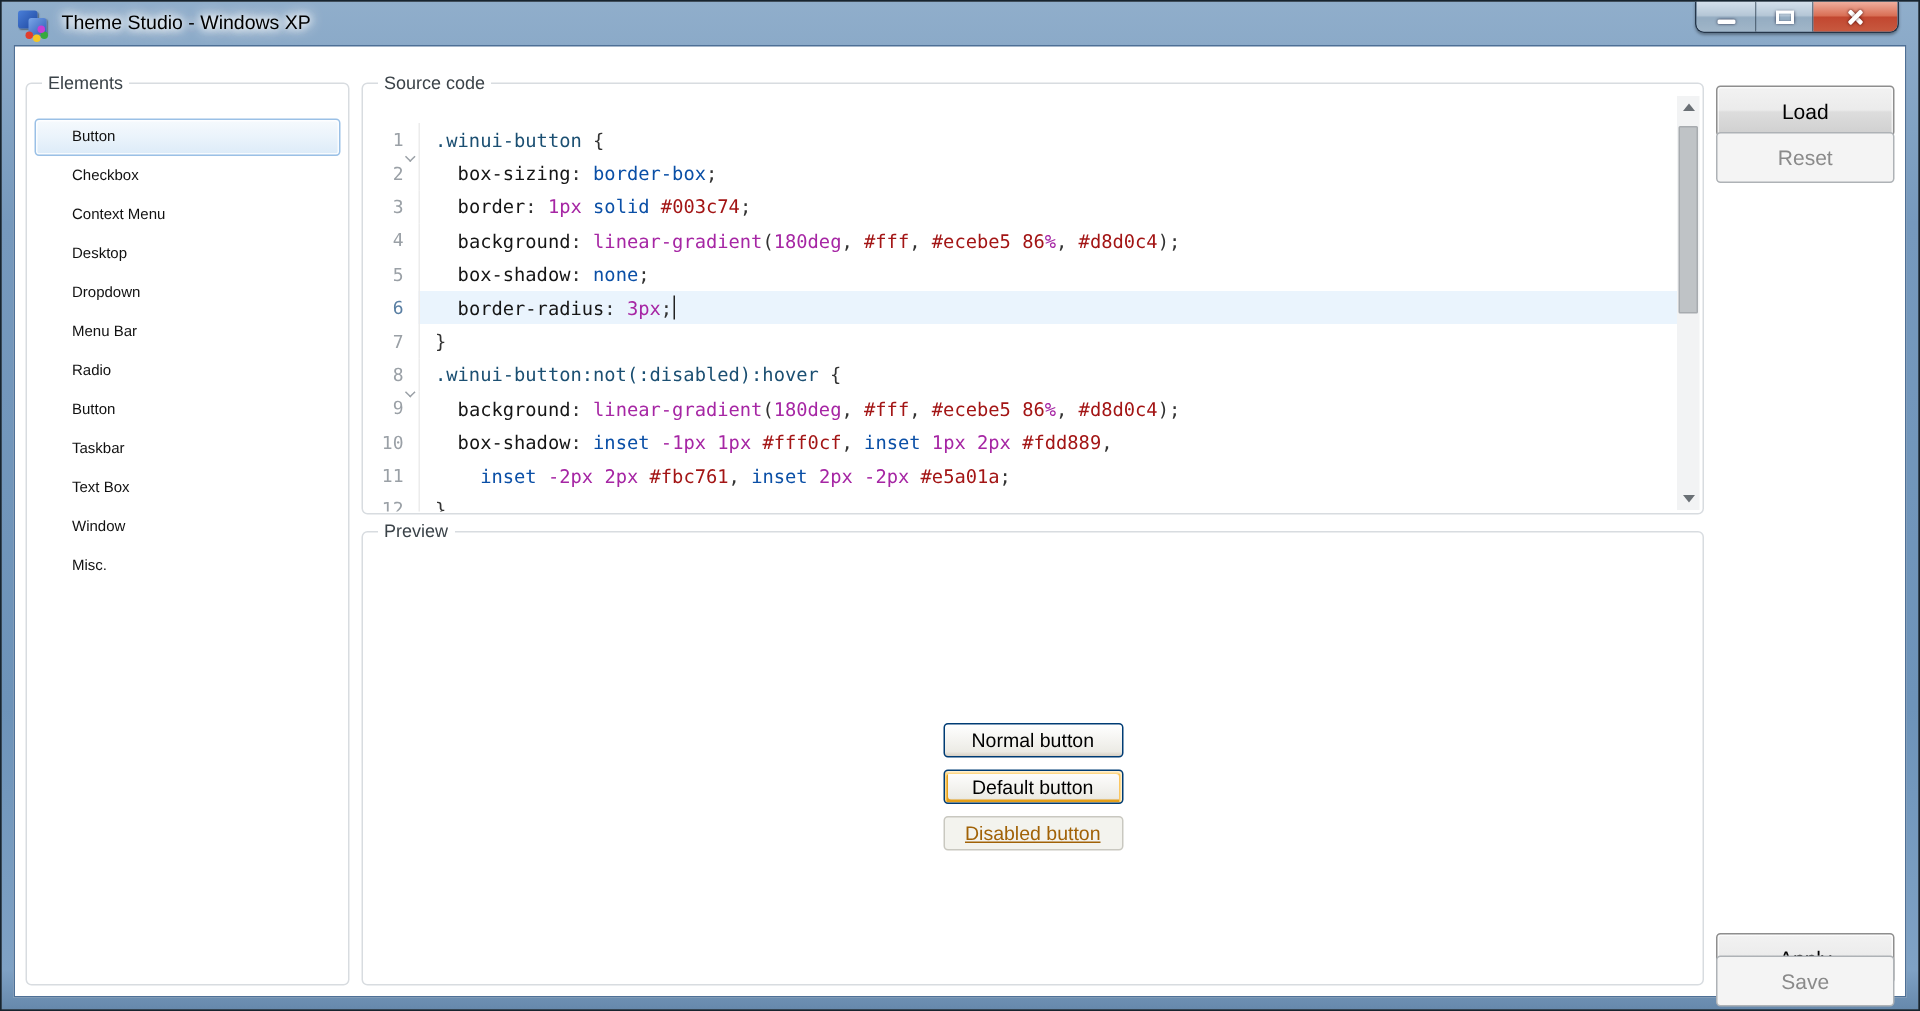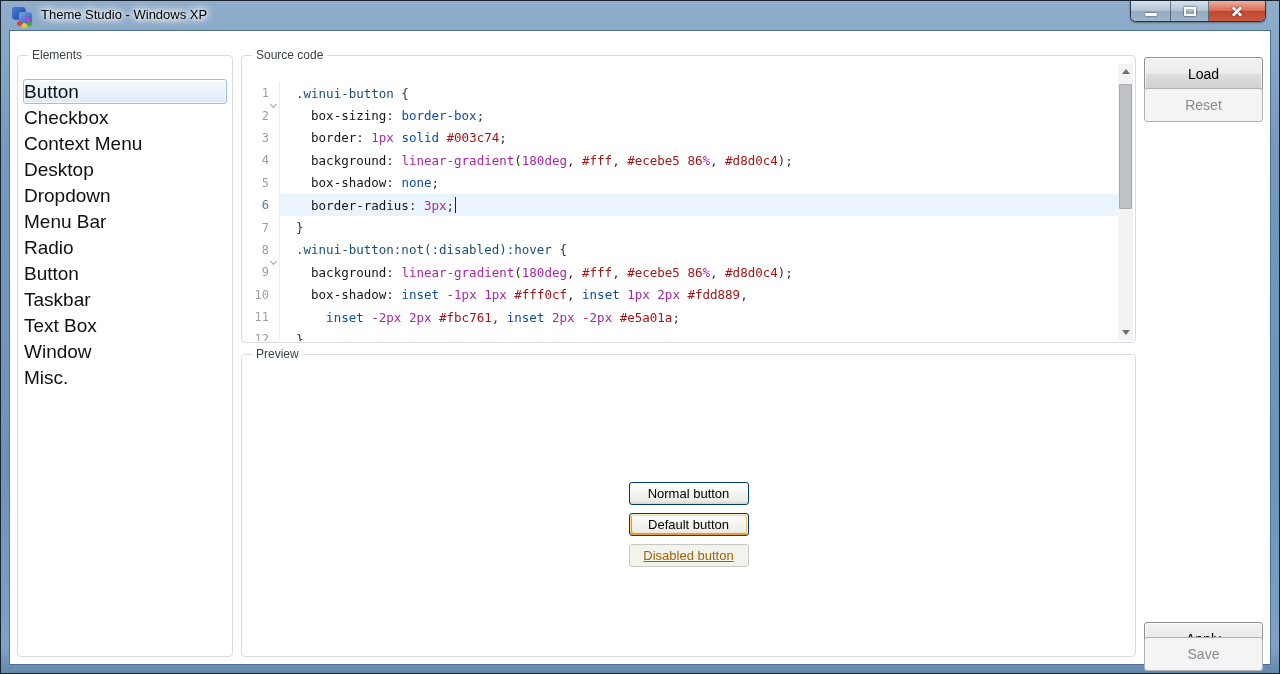--- a/index.html
+++ b/index.html
@@ -51,35 +51,35 @@
   fieldset { position:absolute; border:1px solid #d8dce0; border-radius:4px; background:#fff; }
   legend { margin-left:10px; padding:0 4px; font-size:12px; color:#3b4349; }
 
   .fs-elements { left:7px;  top:17px;  width:216px; height:609px; }
   .fs-source   { left:231px; top:17px; width:895px; height:295px; }
   .fs-preview  { left:231px; top:316px; width:895px; height:310px; }
 
   
   .el-list { position:absolute; left:4px; right:4px; top:16px; }
   .el-item { height:25px; margin:1px 1px; display:flex; align-items:center;
-    padding-left:0; font-size:19px; color:#111; border:1px solid transparent; border-radius:3px; }
+    padding-left:24px; font-size:10px; color:#111; border:1px solid transparent; border-radius:3px; }
   .el-item.sel { border-color:#9ac0e6;
     background:linear-gradient(180deg,#f6fafd 0%,#eaf3fb 50%,#dcebf8 100%);
     box-shadow:inset 0 0 0 1px rgba(255,255,255,.8); }
 
   
   .editor { position:absolute; left:1px; right:17px; top:20px; bottom:1px; overflow:hidden;
     font-family:"DejaVu Sans Mono","Liberation Mono",monospace; font-size:12.5px; }
   .row { display:flex; height:22.4px; align-items:center; }
   .ln { width:26px; text-align:right; font-size:12px; color:var(--c-syntax-line_number,#9aa0a6); flex:none; }
   .fold { width:10px; flex:none; position:relative; }
   .fold .chev { position:absolute; left:2px; top:9px; width:5px; height:5px;
     border-right:1.4px solid #9aa0a6; border-bottom:1.4px solid #9aa0a6; transform:rotate(45deg); }
   .codetext { flex:1; align-self:stretch; display:flex; align-items:center;
-    padding-left:16px; border-left:1px solid #ececec; white-space:pre; }
+    padding-left:10px; border-left:1px solid #ececec; white-space:pre; }
   .row.active .codetext { background:var(--c-active_line,#eaf4fd); }
   .row.active .ln { color:var(--c-syntax-active_line_number,#5a7fa3); }
   .tk-sel  { color:var(--c-syntax-selector,#1b4f72); }
   .tk-prop { color:var(--c-syntax-property,#161616); }
   .tk-kw   { color:var(--c-syntax-keyword,#0a4fa6); }
   .tk-num  { color:var(--c-syntax-number,#a626a4); }
   .tk-fn   { color:var(--c-syntax-function,#a626a4); }
   .tk-hex  { color:var(--c-syntax-hexcolor,#a31515); }
   .tk-pun  { color:var(--c-syntax-punctuation,#333333); }
   .cursor  { display:inline-block; width:1px; height:16px; background:#222;

